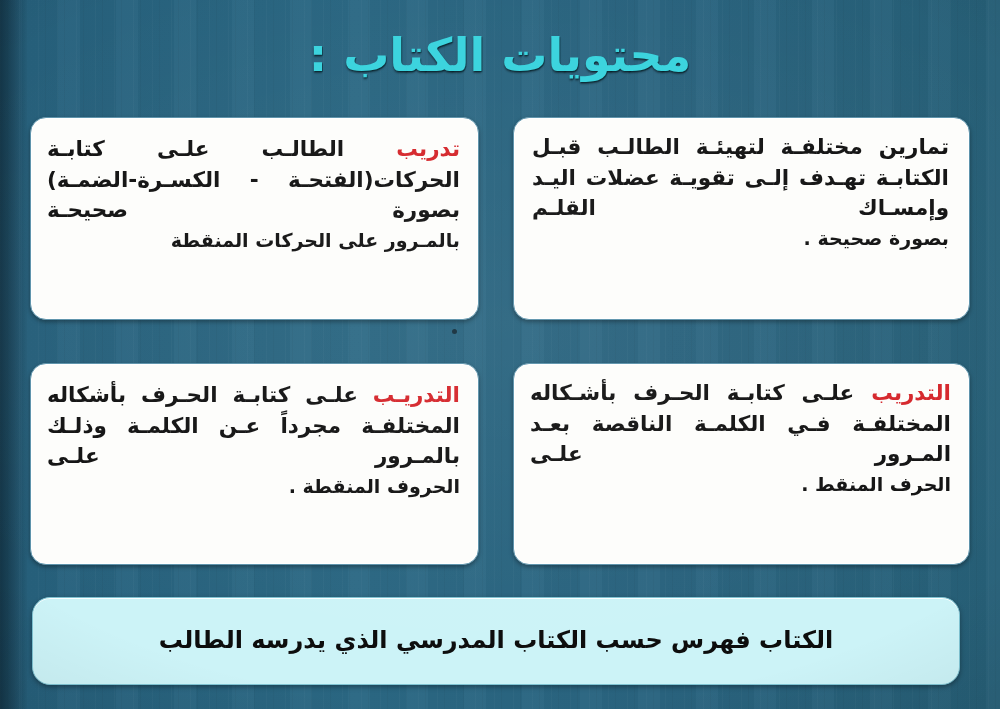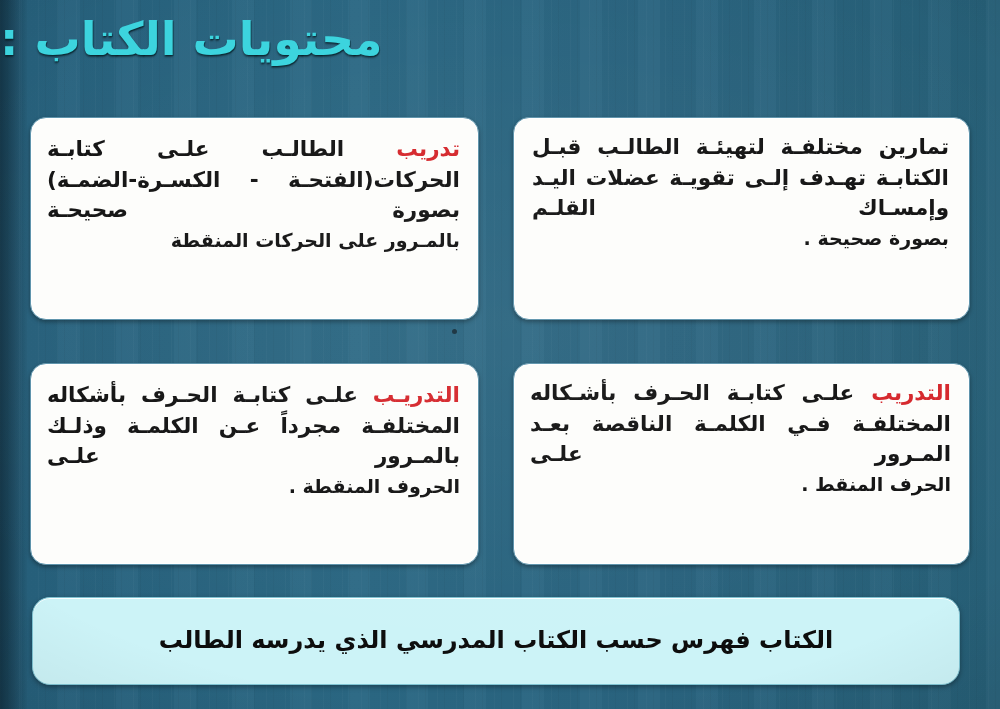--- a/index.html
+++ b/index.html
@@ -67,24 +67,24 @@
         rgba(0,0,0,0.20) 100%);
     pointer-events: none;
     z-index: 2;
   }
 
   .layer { position: relative; z-index: 3; }
 
   
   #title {
     position: absolute;
-    top: 12px;
+    top: 28px;
     right: 0;
     left: 0;
-    text-align: left;
+    text-align: center;
     font-size: 46px;
     font-weight: bold;
     letter-spacing: 0px;
     color: #3cd4de;
     text-shadow:
       0 2px 2px rgba(0,0,0,0.45),
       1px 1px 0 rgba(10,60,75,0.6);
     direction: rtl;
     white-space: nowrap;
   }

